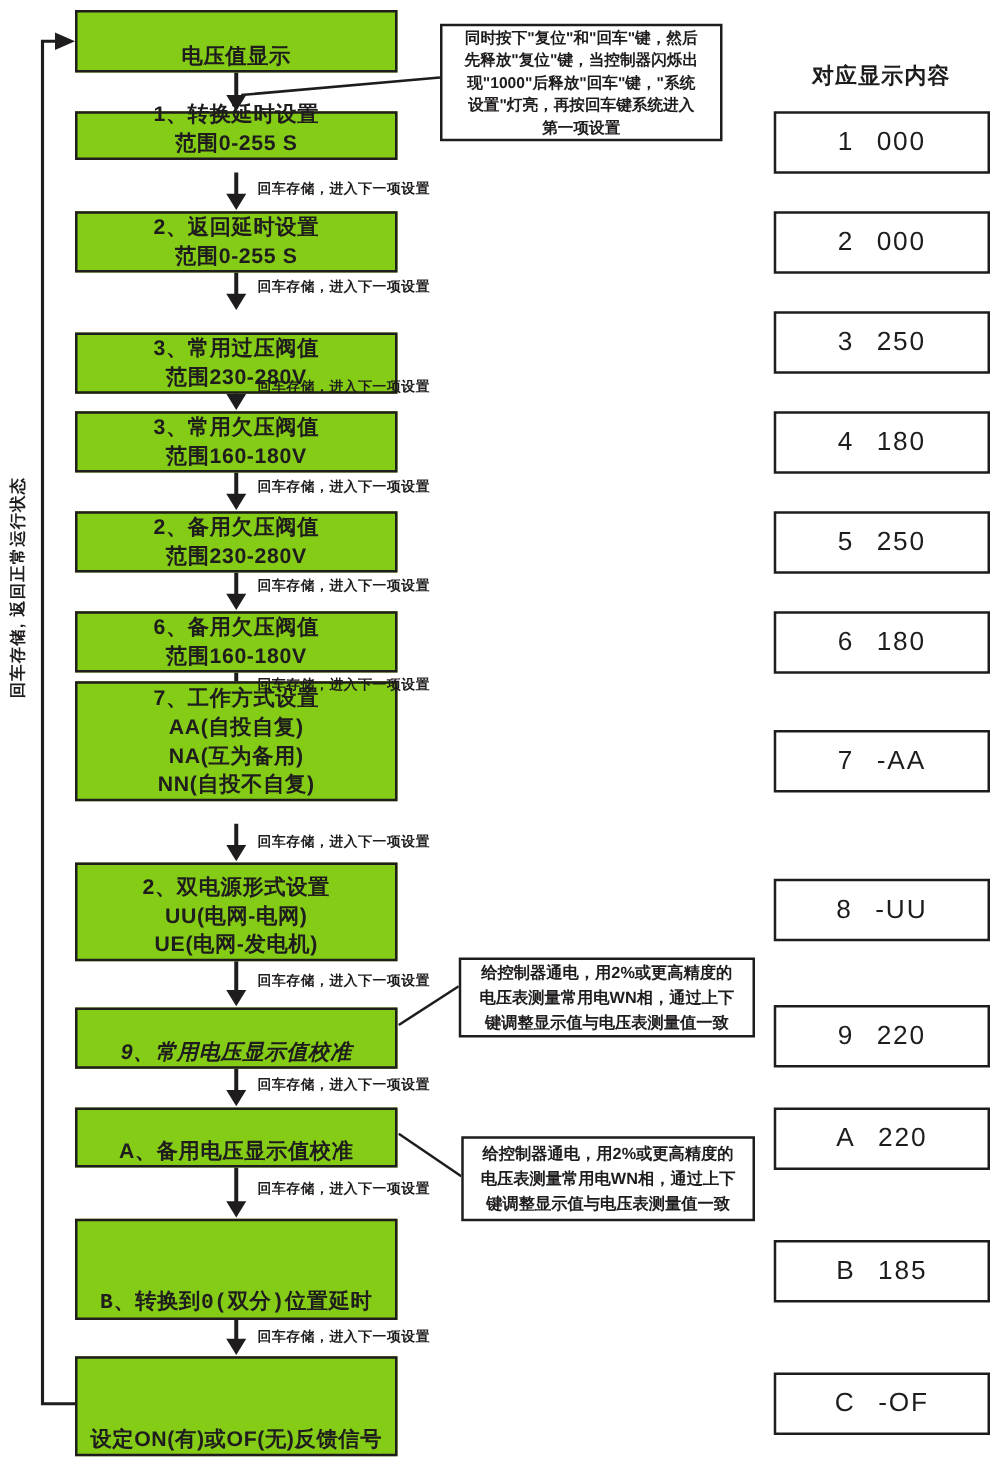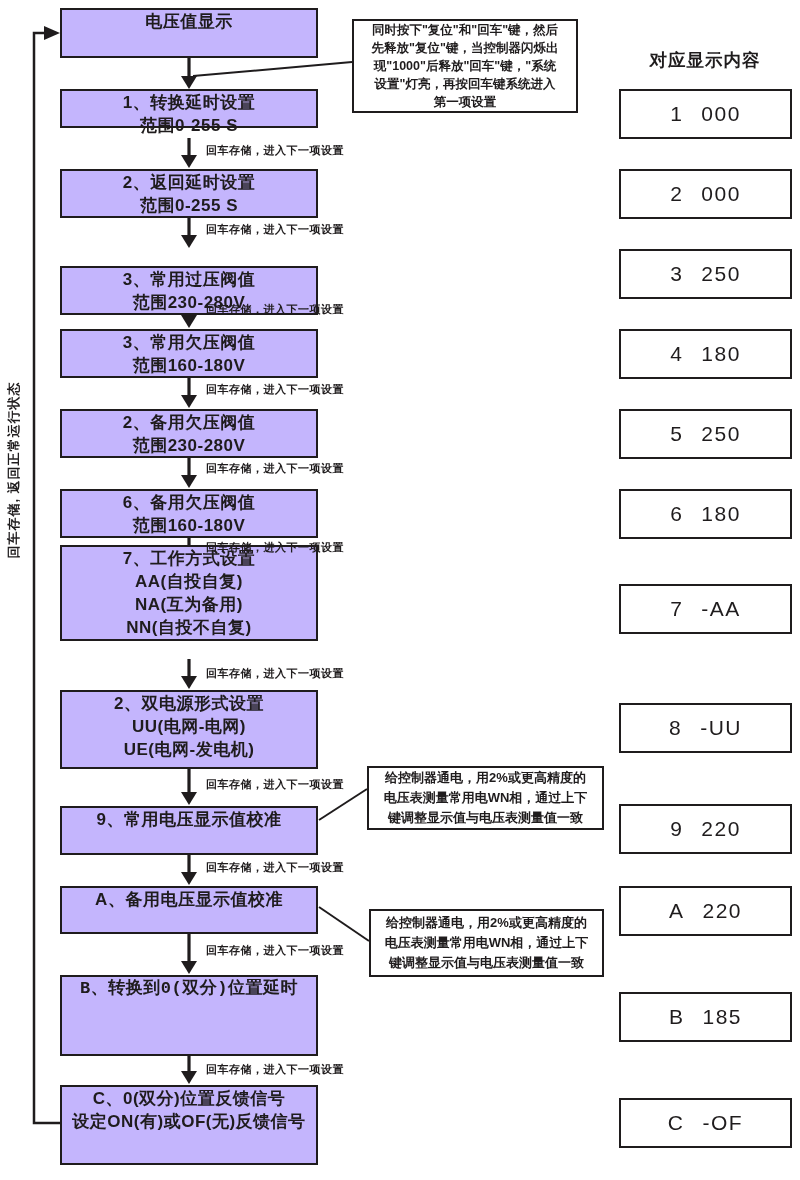--- a/index.html
+++ b/index.html
@@ -2,22 +2,22 @@
 <html><head>
 <meta charset="utf-8">
 <style>
   html,body{margin:0;padding:0;background:#fff;}
   .canvas{
     position:relative;width:800px;height:1180px;background:#ffffff;
     font-family:"Liberation Sans", sans-serif;color:#1f1c1d;overflow:hidden;
   }
   .overlay{position:absolute;left:0;top:0;width:800px;height:1180px;}
   .fbox{
-    position:absolute;left:60px;width:258px;border:2px solid #1f1c1d;background:#c4b5fd;
-    box-sizing:border-box;display:flex;flex-direction:column;justify-content:flex-start;
+    position:absolute;left:60px;width:258px;border:2px solid #1f1c1d;background:#84cc16;
+    box-sizing:border-box;display:flex;flex-direction:column;justify-content:flex-end;
     align-items:center;text-align:center;font-weight:bold;font-size:17px;line-height:23px;
     letter-spacing:0.5px;
   }
   .fbox .bline{white-space:nowrap;}
   .rbox{
     position:absolute;left:619px;width:173px;height:50px;border:2px solid #1f1c1d;background:#fff;
     box-sizing:border-box;display:flex;align-items:center;justify-content:center;gap:18px;
     font-size:21px;font-weight:400;letter-spacing:1.5px;
   }
   .elabel{
@@ -130,34 +130,33 @@
     <div class="bline">NA(互为备用)</div>
     <div class="bline">NN(自投不自复)</div>
   </div>
 
   <div class="fbox" style="top:690px;height:79px;">
     <div class="bline">2、双电源形式设置</div>
     <div class="bline">UU(电网-电网)</div>
     <div class="bline">UE(电网-发电机)</div>
   </div>
 
-  <div class="fbox" style="top:806px;height:49px;">
+  <div class="fbox" style="top:806px;height:49px;font-style:italic;">
     <div class="bline">9、常用电压显示值校准</div>
   </div>
 
   <div class="fbox" style="top:886px;height:48px;">
     <div class="bline">A、备用电压显示值校准</div>
   </div>
 
   <div class="fbox" style="top:975px;height:81px;font-family:Liberation Mono, monospace;">
     <div class="bline">B、转换到0(双分)位置延时</div>
   </div>
 
   <div class="fbox" style="top:1085px;height:80px;">
-    <div class="bline">C、0(双分)位置反馈信号</div>
     <div class="bline">设定ON(有)或OF(无)反馈信号</div>
   </div>
 
   <div class="elabel" style="top:143px;">回车存储，进入下一项设置</div>
   <div class="elabel" style="top:222px;">回车存储，进入下一项设置</div>
   <div class="elabel" style="top:302px;">回车存储，进入下一项设置</div>
   <div class="elabel" style="top:382px;">回车存储，进入下一项设置</div>
   <div class="elabel" style="top:461px;">回车存储，进入下一项设置</div>
   <div class="elabel" style="top:540px;">回车存储，进入下一项设置</div>
   <div class="elabel" style="top:666px;">回车存储，进入下一项设置</div>

